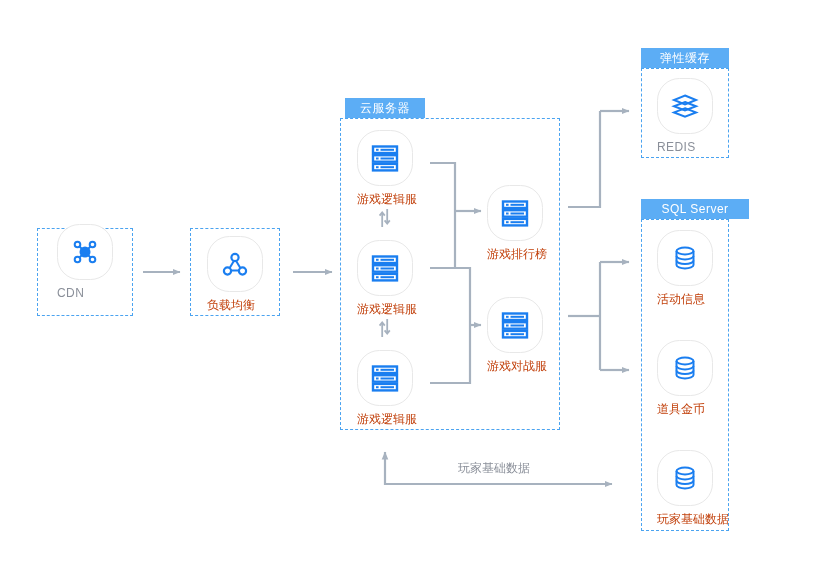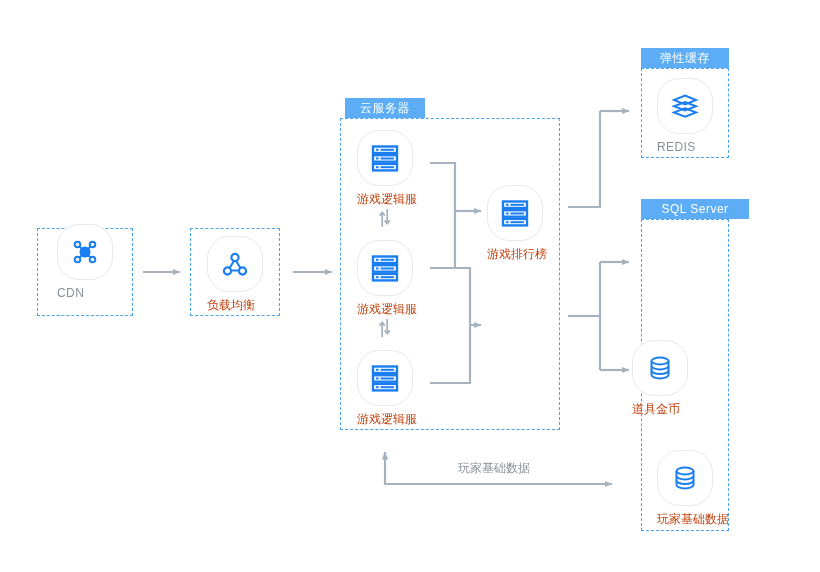--- a/index.html
+++ b/index.html
@@ -278,63 +278,96 @@
           <rect x="11" y="28.2" width="2.6" height="2"></rect>
           <rect x="15.5" y="10.8" width="13.5" height="2"></rect>
           <rect x="15.5" y="19.5" width="13.5" height="2"></rect>
           <rect x="15.5" y="28.2" width="13.5" height="2"></rect>
         </g>
       </svg>
     </div>
     <div class="node-label">游戏排行榜</div>
   </div>
 
+  <div class="node" style="left:487px; top:297px; width:56px;">
+    <div class="node-icon squircle">
+      <svg width="40" height="40" viewBox="0 0 40 40">
+        <g fill="none" stroke="#1a7ef0" stroke-width="2.4">
+          <rect x="8" y="8.5" width="24" height="6.5"></rect>
+          <rect x="8" y="17.2" width="24" height="6.5"></rect>
+          <rect x="8" y="25.9" width="24" height="6.5"></rect>
+        </g>
+        <g fill="#1a7ef0">
+          <rect x="11" y="10.8" width="2.6" height="2"></rect>
+          <rect x="11" y="19.5" width="2.6" height="2"></rect>
+          <rect x="11" y="28.2" width="2.6" height="2"></rect>
+          <rect x="15.5" y="10.8" width="13.5" height="2"></rect>
+          <rect x="15.5" y="19.5" width="13.5" height="2"></rect>
+          <rect x="15.5" y="28.2" width="13.5" height="2"></rect>
+        </g>
+      </svg>
+    </div>
+    <div class="node-label">游戏对战服</div>
+  </div>
 
   <div class="group-badge" style="left:641px; top:48px; width:88px;">弹性缓存</div>
   <div class="group-box" style="left:641px; top:68px; width:88px; height:90px;"></div>
   <div class="node" style="left:657px; top:78px; width:56px;">
     <div class="node-icon squircle">
       <svg width="38" height="38" viewBox="0 0 38 38">
         <g fill="none" stroke="#1a7ef0" stroke-width="2">
           <path d="M19,8.5 L30,13 L19,17.5 L8,13 Z"></path>
           <path d="M19,15 L30,19.2 L19,23.4 L8,19.2 Z"></path>
           <path d="M19,21.2 L30,25.4 L19,29.6 L8,25.4 Z"></path>
         </g>
       </svg>
     </div>
     <div class="node-label latin">REDIS</div>
   </div>
 
   <div class="group-badge" style="left:641px; top:199px; width:108px;">SQL Server</div>
   <div class="group-box" style="left:641px; top:219px; width:88px; height:312px;"></div>
 
-
-  <div class="node" style="left:632px; top:340px; width:56px;">
+  <div class="node" style="left:657px; top:230px; width:56px;">
     <div class="node-icon squircle">
       <svg width="38" height="38" viewBox="0 0 38 38">
         <g fill="none" stroke="#1a7ef0" stroke-width="2">
           <ellipse cx="19" cy="12" rx="8.5" ry="3.4"></ellipse>
           <path d="M10.5,12 L10.5,26 A8.5,3.4 0 0 0 27.5,26 L27.5,12"></path>
           <path d="M10.5,17 A8.5,3.4 0 0 0 27.5,17"></path>
           <path d="M10.5,21.6 A8.5,3.4 0 0 0 27.5,21.6"></path>
         </g>
       </svg>
     </div>
-    <div class="node-label">道具金币</div>
-  </div>
-
-  <div class="node" style="left:657px; top:450px; width:56px;">
+    <div class="node-label">活动信息</div>
+  </div>
+
+  <div class="node" style="left:657px; top:340px; width:56px;">
     <div class="node-icon squircle">
       <svg width="38" height="38" viewBox="0 0 38 38">
         <g fill="none" stroke="#1a7ef0" stroke-width="2">
           <ellipse cx="19" cy="12" rx="8.5" ry="3.4"></ellipse>
           <path d="M10.5,12 L10.5,26 A8.5,3.4 0 0 0 27.5,26 L27.5,12"></path>
           <path d="M10.5,17 A8.5,3.4 0 0 0 27.5,17"></path>
           <path d="M10.5,21.6 A8.5,3.4 0 0 0 27.5,21.6"></path>
         </g>
       </svg>
     </div>
+    <div class="node-label">道具金币</div>
+  </div>
+
+  <div class="node" style="left:657px; top:450px; width:56px;">
+    <div class="node-icon squircle">
+      <svg width="38" height="38" viewBox="0 0 38 38">
+        <g fill="none" stroke="#1a7ef0" stroke-width="2">
+          <ellipse cx="19" cy="12" rx="8.5" ry="3.4"></ellipse>
+          <path d="M10.5,12 L10.5,26 A8.5,3.4 0 0 0 27.5,26 L27.5,12"></path>
+          <path d="M10.5,17 A8.5,3.4 0 0 0 27.5,17"></path>
+          <path d="M10.5,21.6 A8.5,3.4 0 0 0 27.5,21.6"></path>
+        </g>
+      </svg>
+    </div>
     <div class="node-label">玩家基础数据</div>
   </div>
 
   <div class="edge-label" style="left:458px; top:460px;">玩家基础数据</div>
 
 </div>
 
 </body></html>

